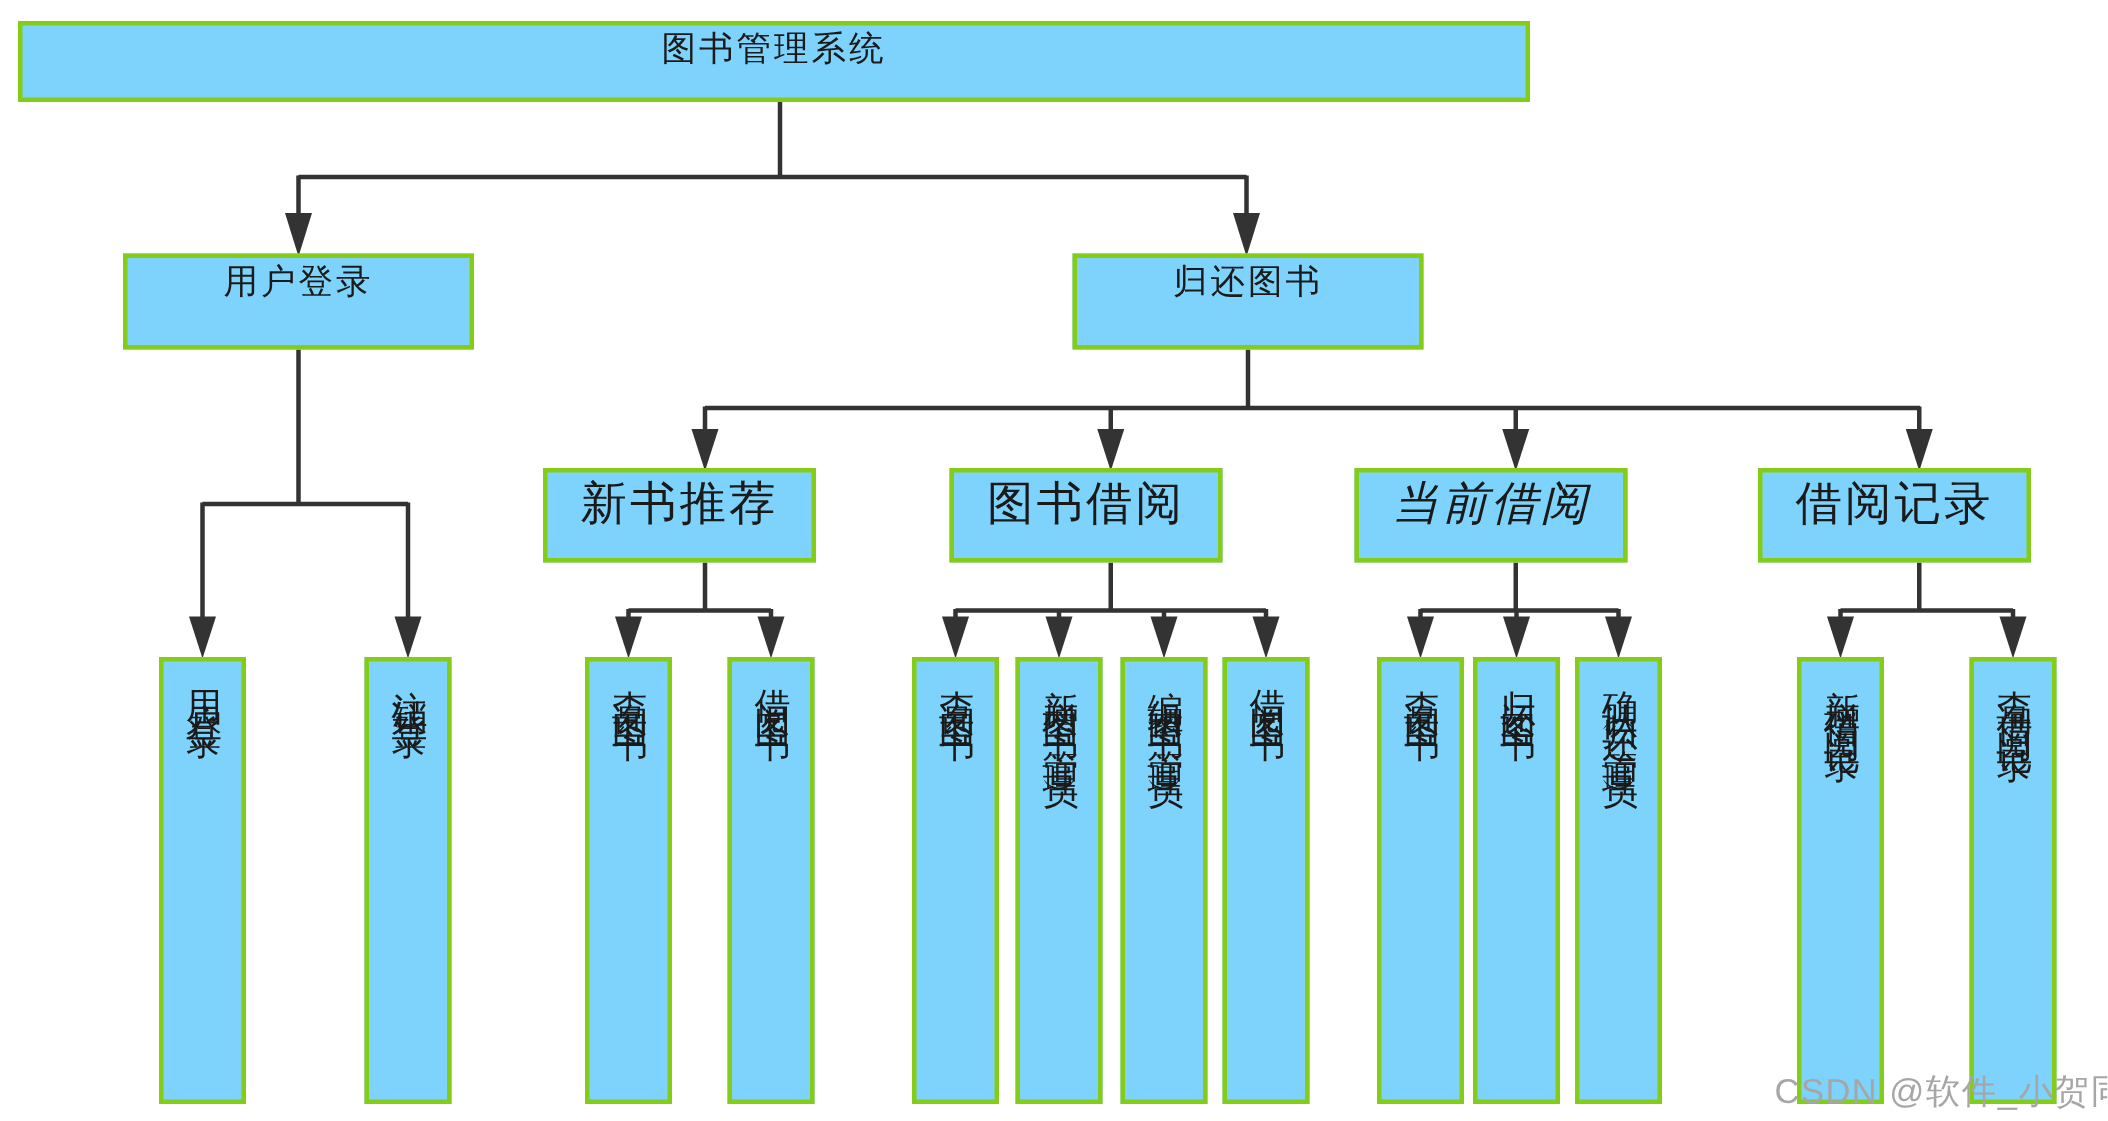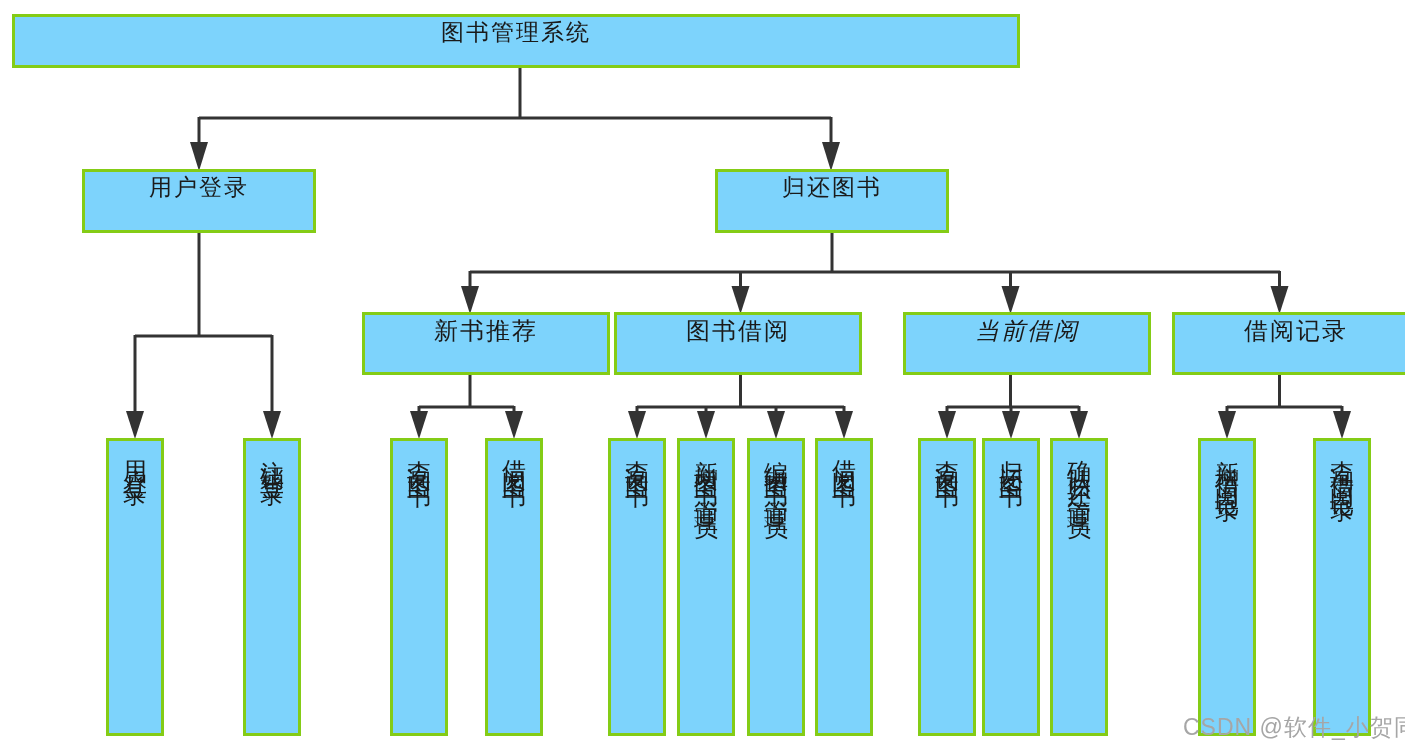--- a/index.html
+++ b/index.html
@@ -15,21 +15,21 @@
     position:absolute;
     box-sizing:border-box;
     background:#7dd3fc;
     border:3px solid #84cc16;
     display:flex;align-items:flex-start;justify-content:center;
     color:#1a1a1a;
     z-index:2;
   }
   .root{left:12px;top:14px;width:1008px;height:54px;font-size:23px;letter-spacing:2px;}
   .lvl2{top:169px;width:234px;height:64px;font-size:23px;letter-spacing:2px;}
-  .lvl3{top:312px;width:248px;height:63px;font-size:24px;letter-spacing:2px;}
+  .lvl3{top:312px;width:182px;height:63px;font-size:31px;letter-spacing:2px;}
   .leaf{top:438px;width:58px;height:298px;}
   .vtext{
     writing-mode:vertical-rl;
     text-orientation:mixed;
     font-size:24px;
     letter-spacing:8px;
     line-height:1;
     white-space:nowrap;
   }
   .watermark{
@@ -143,21 +143,21 @@
   <div class="box lvl2" style="left:82px;">
     <span>用户登录</span>
   </div>
   <div class="box lvl2" style="left:715px;">
     <span>归还图书</span>
   </div>
 
   <div class="box lvl3" style="left:362px;">
     <span>新书推荐</span>
   </div>
-  <div class="box lvl3" style="left:614px;">
+  <div class="box lvl3" style="left:633px;">
     <span>图书借阅</span>
   </div>
   <div class="box lvl3" style="left:903px;font-style:italic;">
     <span>当前借阅</span>
   </div>
   <div class="box lvl3" style="left:1172px;">
     <span>借阅记录</span>
   </div>
 
   <div class="box leaf" style="left:106px;">

